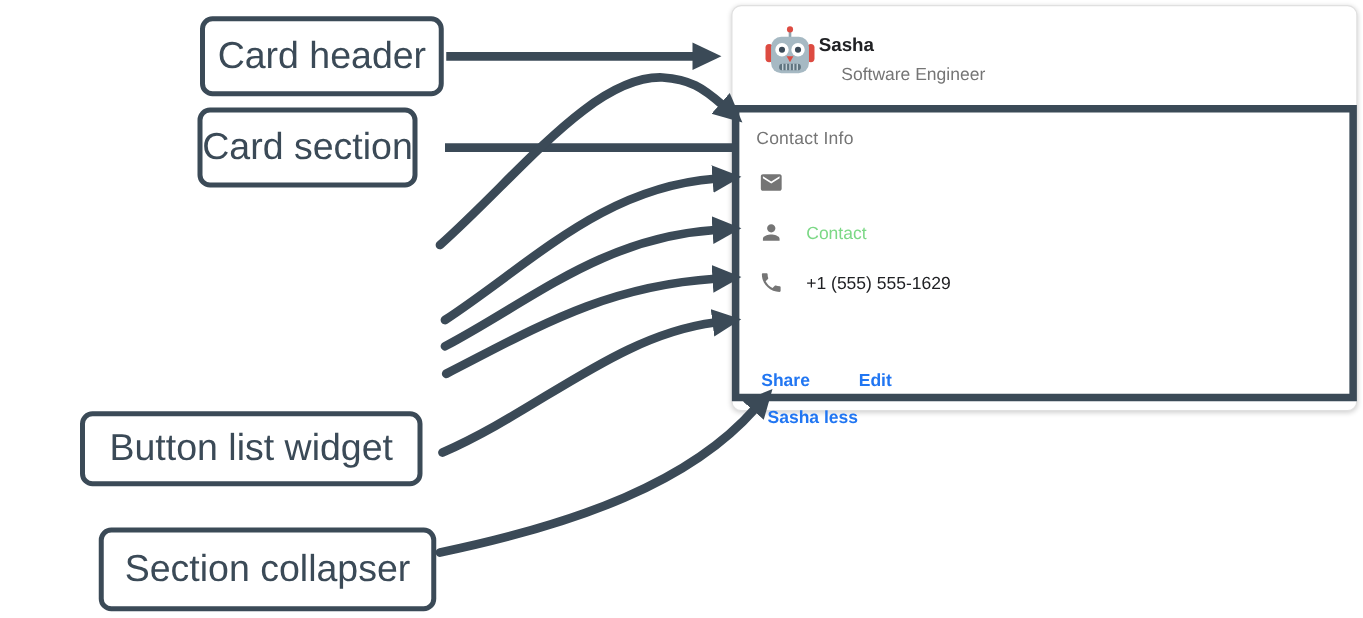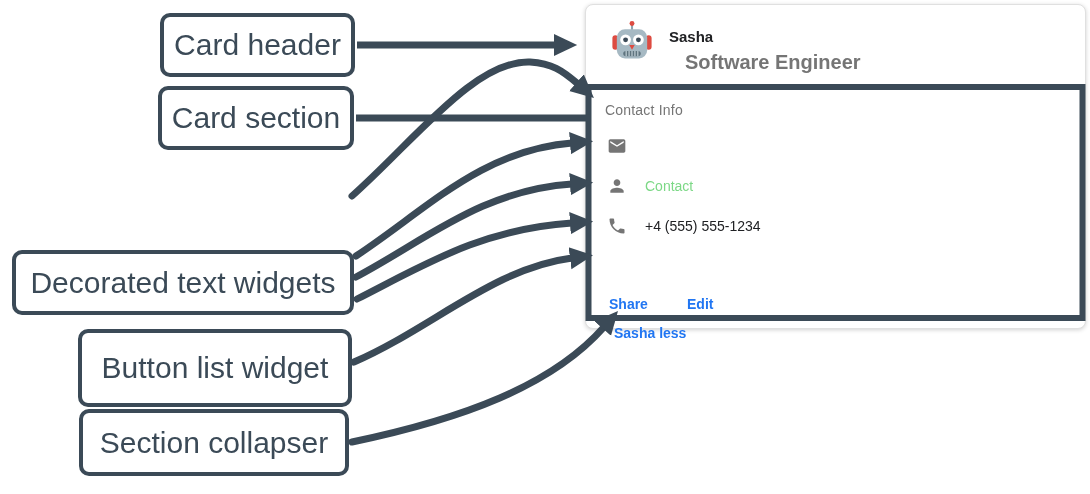--- a/index.html
+++ b/index.html
@@ -35,22 +35,22 @@
   .section-outline{fill:none;stroke:var(--accent);stroke-width:6;}
 
   
   .card{
     position:absolute;left:585px;top:4px;width:501px;height:325px;
     background:#fff;border:1px solid #E0E0E0;border-radius:8px;
     box-shadow:0 1px 4px rgba(0,0,0,0.18);
     z-index:1;
   }
   .avatar{position:absolute;left:25px;top:15px;width:42px;height:42px;}
-  .card-name{position:absolute;left:83px;top:23px;font-size:15px;font-weight:bold;color:var(--text-dark);}
-  .card-subtitle{position:absolute;left:99px;top:46px;font-size:20px;color:var(--muted-grey);font-weight:bold;}
+  .card-name{position:absolute;left:69px;top:23px;font-size:15px;font-weight:bold;color:var(--text-dark);}
+  .card-subtitle{position:absolute;left:87px;top:46px;font-size:14px;color:var(--muted-grey);}
   .section-title{position:absolute;left:19px;top:97px;font-size:14px;font-weight:normal;color:var(--muted-grey);letter-spacing:.2px;}
   .row-icon{position:absolute;left:21px;width:20px;height:20px;}
   .row-text{position:absolute;left:59px;font-size:14px;color:var(--text-dark);}
   .row-text.online{color:var(--online-green);}
   .link-btn{
     background:none;border:none;cursor:pointer;
     font-family:"Liberation Sans", sans-serif;
     font-size:14px;font-weight:bold;color:var(--link-blue);
     position:absolute;padding:0;margin-top:40px;
   }
@@ -87,21 +87,21 @@
     </svg>
 
     <svg class="row-icon" style="top:171px" viewBox="0 0 24 24">
       <path fill="#757575" d="M12 12c2.21 0 4-1.79 4-4s-1.79-4-4-4-4 1.79-4 4 1.79 4 4 4zm0 2c-2.67 0-8 1.34-8 4v2h16v-2c0-2.66-5.33-4-8-4z"></path>
     </svg>
     <div class="row-text online" style="top:173px">Contact</div>
 
     <svg class="row-icon" style="top:211px" viewBox="0 0 24 24">
       <path fill="#757575" d="M6.62 10.79c1.44 2.83 3.76 5.14 6.59 6.59l2.2-2.2c.27-.27.67-.36 1.02-.24 1.12.37 2.33.57 3.57.57.55 0 1 .45 1 1V20c0 .55-.45 1-1 1-9.39 0-17-7.61-17-17 0-.55.45-1 1-1h3.5c.55 0 1 .45 1 1 0 1.25.2 2.45.57 3.57.11.35.03.74-.25 1.02l-2.2 2.2z"></path>
     </svg>
-    <div class="row-text" style="top:213px">+4 (555) 555-1234</div>
+    <div class="row-text" style="top:213px">+1 (555) 555-1629</div>
 
     <button class="link-btn" style="left:23px;top:251px">Share</button>
     <button class="link-btn" style="left:101px;top:251px">Edit</button>
 
     <button class="link-btn" style="left:28px;top:280px">Sasha less</button>
   </div>
 
   <svg class="arrows" width="1090" height="494" viewBox="0 0 1090 494">
     <defs>
       <marker id="arw" viewBox="0 0 10 10" refX="0.8" refY="5" markerWidth="3.6" markerHeight="3.6" orient="auto">
@@ -120,18 +120,17 @@
     <path class="arrow round" d="M 356 256 C 426 210 482 150 572 143" marker-end="url(#arw)"></path>
     <path class="arrow round" d="M 356 277 C 426 240 482 190 572 184" marker-end="url(#arw)"></path>
     <path class="arrow round" d="M 357 299 C 426 264 482 229 572 223" marker-end="url(#arw)"></path>
 
     <path class="arrow round" d="M 354 362 C 432 328 494 268 572 258" marker-end="url(#arw)"></path>
 
     <path class="arrow round" d="M 352 442 C 462 419 552 386 604 327" marker-end="url(#arw)"></path>
   </svg>
 
   <div class="label-box" style="left:160px;top:13px;width:195px;height:64px">Card header</div>
-  <div class="label-box" style="left:158px;top:86px;width:196px;height:64px">Card section</div>
-  <div class="label-box" style="left:12px;top:250px;width:342px;height:65px">Decorated text widgets</div>
-  <div class="label-box" style="left:78px;top:329px;width:274px;height:78px">Button list widget</div>
-  <div class="label-box" style="left:79px;top:409px;width:270px;height:67px">Section collapser</div>
+  <div class="label-box" style="left:158px;top:86px;width:176px;height:64px">Card section</div>
+  <div class="label-box" style="left:64px;top:329px;width:274px;height:60px">Button list widget</div>
+  <div class="label-box" style="left:79px;top:422px;width:270px;height:67px">Section collapser</div>
 
 </div>
 
 </body></html>

